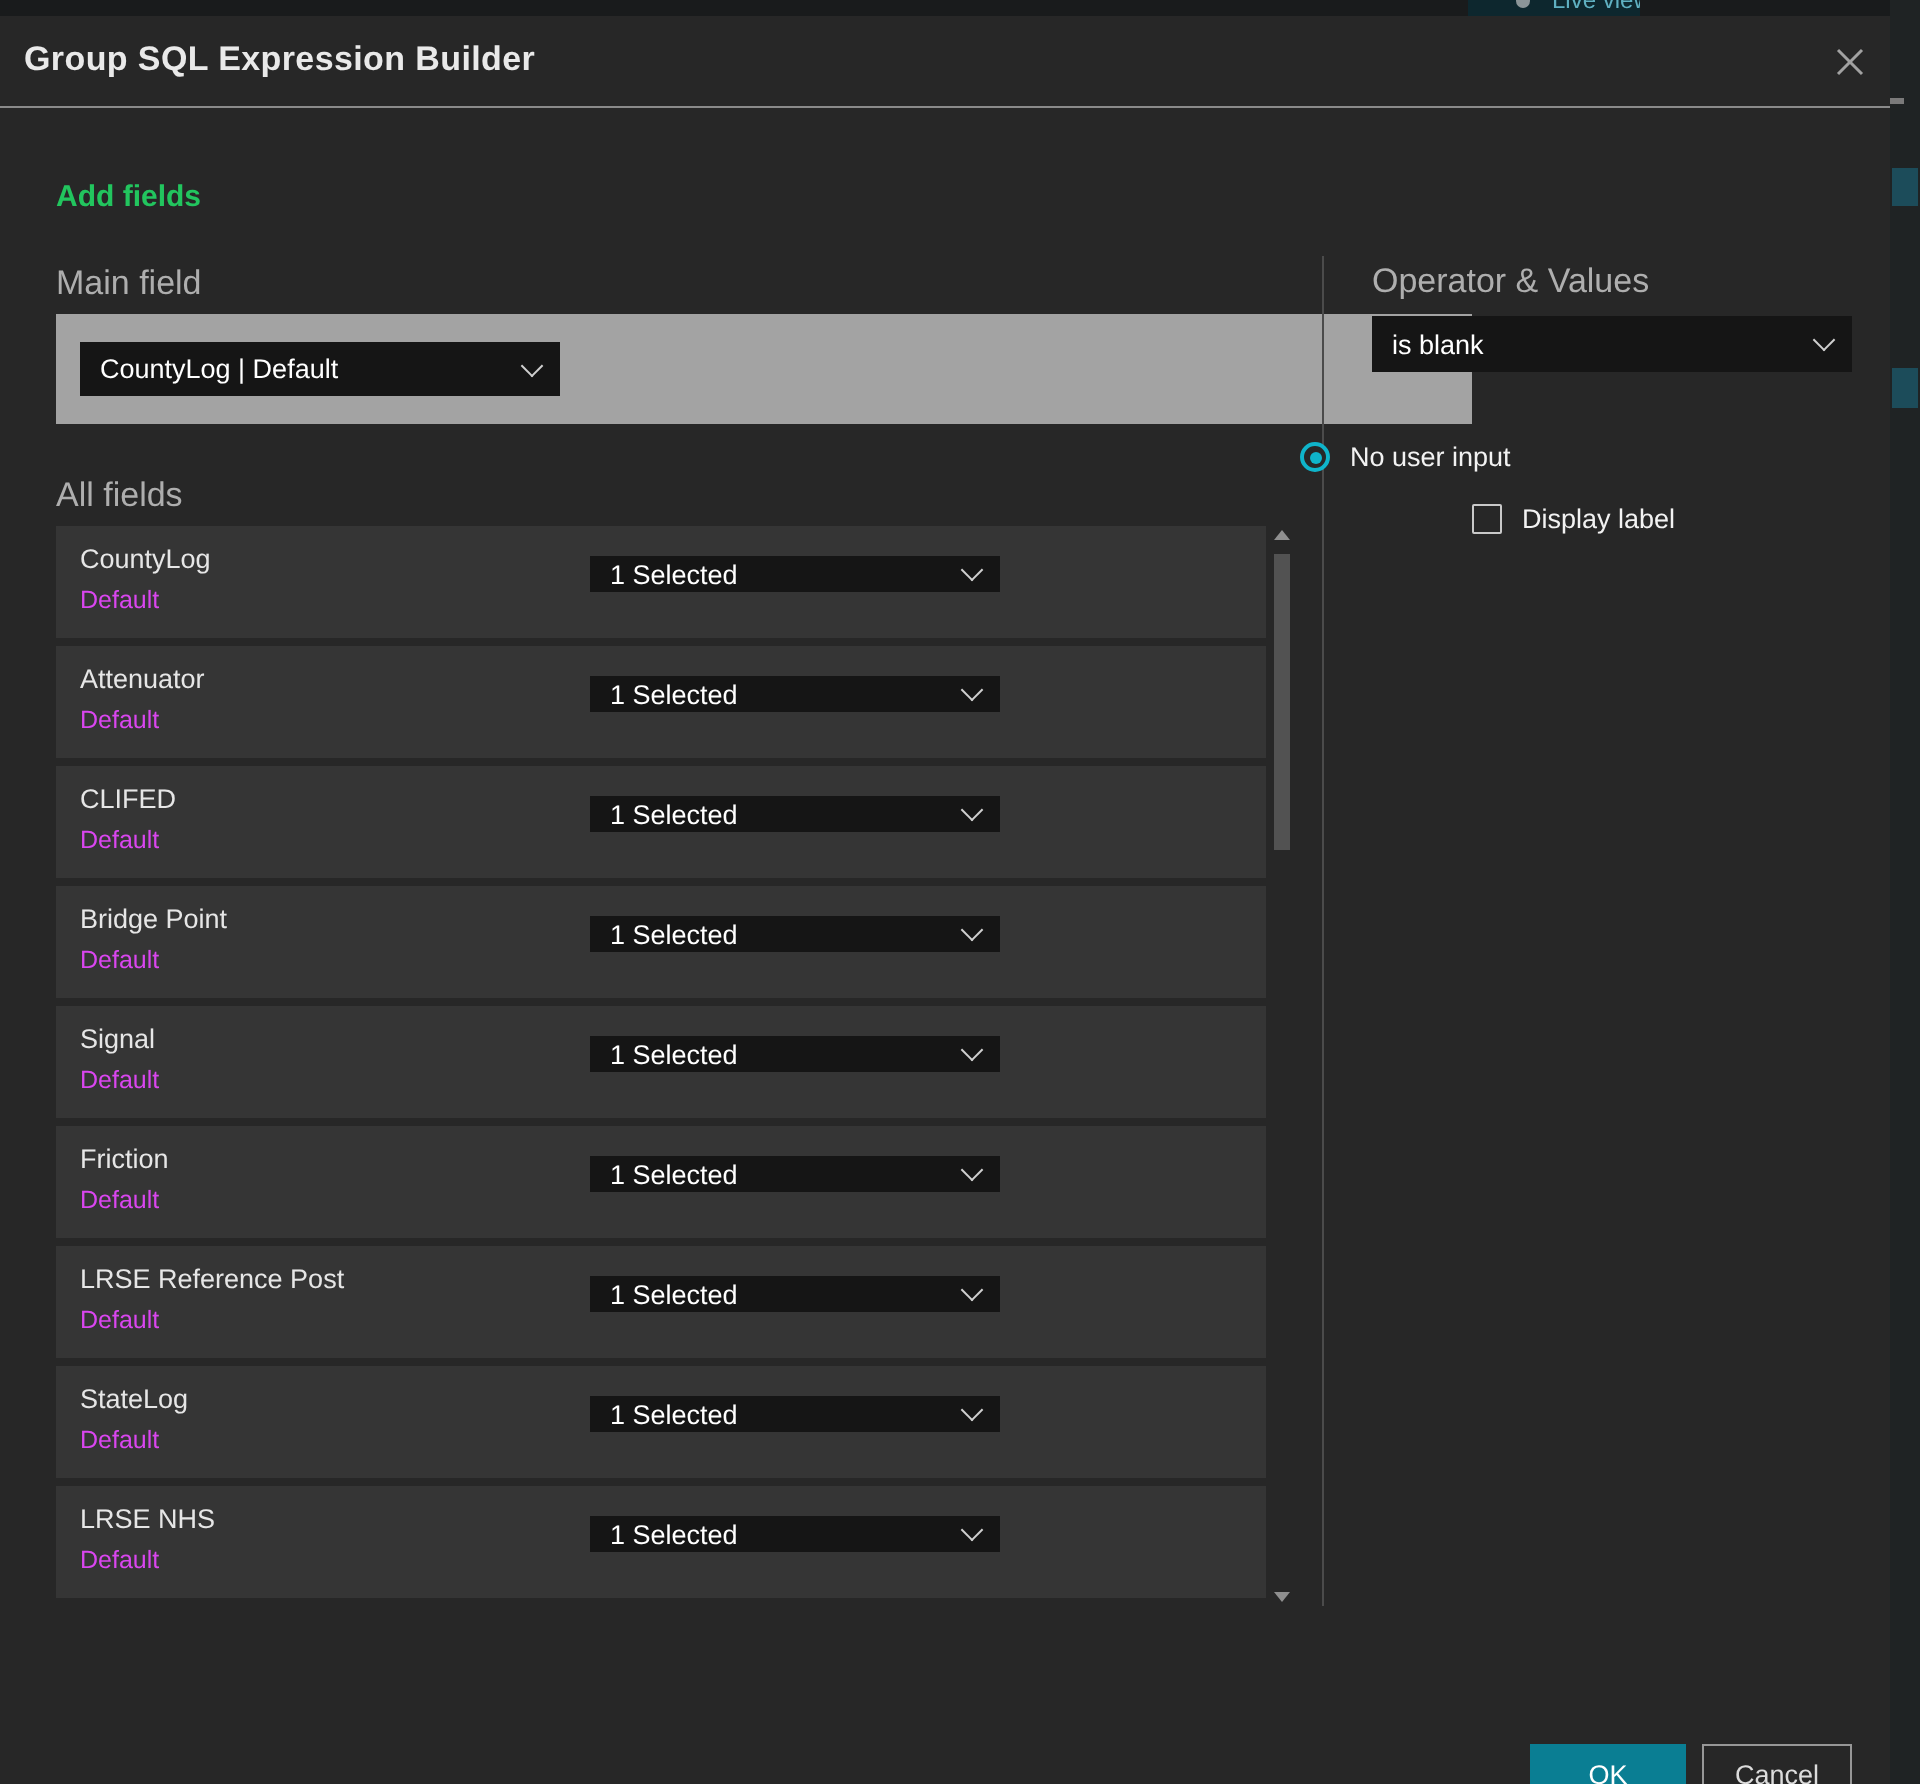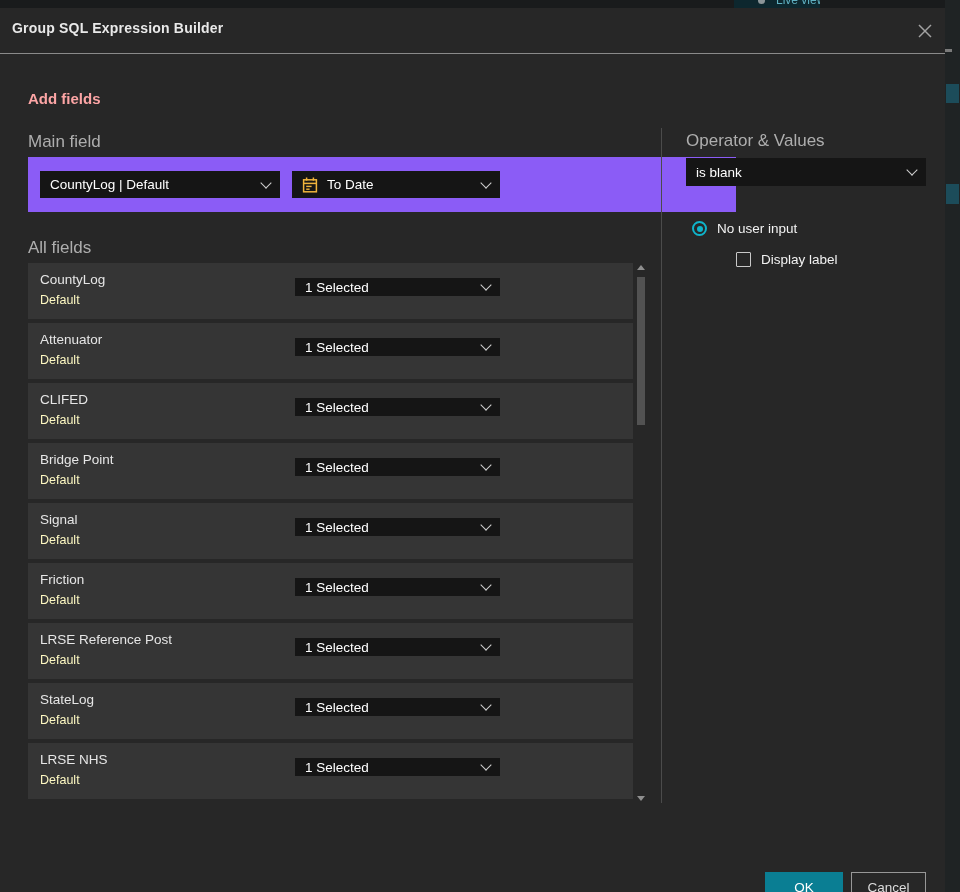--- a/index.html
+++ b/index.html
@@ -18,56 +18,56 @@
   .strip-sq2{position:absolute;left:860px;top:0;width:12px;height:8px;background:#23424a;}
   .strip-seg{position:absolute;top:0;height:8px;background:#242628;}
   .strip-tick{position:absolute;top:0;width:2px;height:8px;background:#4a4f51;}
   .right-strip{position:absolute;left:945px;top:0;width:15px;height:892px;background:#1f2324;}
   .right-strip .rs-dash{position:absolute;left:0;top:49px;width:7px;height:3px;background:#7a7a7a;}
   .right-strip .rs-sq1{position:absolute;left:1px;top:84px;width:13px;height:19px;background:#1c4c5a;}
   .right-strip .rs-sq2{position:absolute;left:1px;top:184px;width:13px;height:20px;background:#1c4c5a;}
   
   .dialog{position:absolute;left:0;top:8px;width:945px;height:884px;background:#272727;}
   .dialog-header{position:absolute;left:0;top:0;width:100%;height:46px;border-bottom:1px solid #8a8a8a;box-sizing:border-box;}
-  .dialog-title{position:absolute;left:12px;top:12px;font-size:14px;font-weight:bold;color:#e9e9e9;letter-spacing:.2px;}
+  .dialog-title{position:absolute;left:12px;top:12px;font-size:17px;font-weight:bold;color:#e9e9e9;letter-spacing:.2px;}
   .close-btn{position:absolute;right:8px;top:11px;width:24px;height:24px;cursor:pointer;display:flex;align-items:center;justify-content:center;}
-  .section-heading{position:absolute;left:28px;top:82px;font-size:15px;font-weight:bold;color:#fca5a5;}
+  .section-heading{position:absolute;left:28px;top:82px;font-size:15px;font-weight:bold;color:#22c55e;}
   .sub-label{position:absolute;font-size:17px;font-weight:normal;color:#aeaeae;}
   #main-field-label{left:28px;top:124px;}
   #all-fields-label{left:28px;top:230px;}
   #opval-label{left:686px;top:123px;}
   
   .select{
     position:absolute;height:27px;background:#151515;color:#ffffff;
     display:flex;align-items:center;padding:0 10px;box-sizing:border-box;
     font-size:13.5px;cursor:pointer;
   }
   .chev{
     width:7px;height:7px;border-right:1.5px solid #cfcfcf;border-bottom:1.5px solid #cfcfcf;
     transform:rotate(45deg);margin-left:auto;margin-top:-4px;flex:none;
   }
   
-  .main-field-box{position:absolute;left:28px;top:149px;width:708px;height:55px;background:#8b5cf6;}
+  .main-field-box{position:absolute;left:28px;top:149px;width:708px;height:55px;background:#a3a3a3;}
   #field-source-select{left:12px;top:14px;width:240px;}
   #field-type-select{left:264px;top:14px;width:208px;}
   .cal-icon{width:16px;height:16px;margin-right:9px;flex:none;}
   
   .field-row{position:absolute;left:28px;width:605px;height:56px;background:#353535;}
   .field-name{position:absolute;left:12px;top:9px;font-size:13.5px;color:#e6e6e6;}
-  .field-sub{position:absolute;left:12px;top:30px;font-size:12.5px;color:#fef9c3;}
+  .field-sub{position:absolute;left:12px;top:30px;font-size:12.5px;color:#d946ef;}
   .row-select{left:267px;top:15px;width:205px;height:18px;}
   
   .scrollbar{position:absolute;left:636px;top:255px;width:10px;height:540px;}
   .sb-up{position:absolute;left:1px;top:2px;width:0;height:0;border-left:4px solid transparent;border-right:4px solid transparent;border-bottom:5px solid #8f8f8f;}
   .sb-down{position:absolute;left:1px;bottom:2px;width:0;height:0;border-left:4px solid transparent;border-right:4px solid transparent;border-top:5px solid #8f8f8f;}
   .sb-thumb{position:absolute;left:1px;top:14px;width:8px;height:148px;background:#525252;}
   
   .v-divider{position:absolute;left:661px;top:120px;width:1px;height:675px;background:#4b4b4b;}
   #operator-select{left:686px;top:150px;width:240px;height:28px;}
-  .radio-row{position:absolute;left:692px;top:213px;display:flex;align-items:center;cursor:pointer;}
+  .radio-row{position:absolute;left:650px;top:213px;display:flex;align-items:center;cursor:pointer;}
   .radio{position:relative;width:11px;height:11px;border-radius:50%;border:2.5px solid #0fb4ca;background:#272727;flex:none;}
   .radio::after{content:"";position:absolute;left:2.5px;top:2.5px;width:6px;height:6px;border-radius:50%;background:#0fb4ca;}
   .radio-label{margin-left:10px;font-size:13.5px;color:#f2f2f2;}
   .check-row{position:absolute;left:707px;top:244px;display:flex;align-items:center;cursor:pointer;padding-left:29px;}
   .checkbox{width:13px;height:13px;border:1.5px solid #c9c9c9;background:transparent;border-radius:1px;flex:none;}
   .check-label{margin-left:10px;font-size:13.5px;color:#f2f2f2;}
   
   .btn{position:absolute;top:864px;height:30px;box-sizing:border-box;display:flex;align-items:center;justify-content:center;font-size:13.5px;cursor:pointer;}
   #ok-btn{left:765px;width:78px;background:#0a7e93;color:#ffffff;border:1px solid #0a7e93;}
   #cancel-btn{left:851px;width:75px;background:transparent;color:#dcdcdc;border:1px solid #979797;}
@@ -108,32 +108,20 @@
 
   <div class="section-heading">Add fields</div>
 
   <div class="sub-label" id="main-field-label">Main field</div>
 
   <div class="main-field-box">
     <div class="select" id="field-source-select">
       <span>CountyLog | Default</span>
       <span class="chev"></span>
     </div>
-    <div class="select" id="field-type-select">
-      <svg class="cal-icon" viewBox="0 0 16 16">
-        <rect x="1.6" y="2.8" width="12.8" height="12" fill="none" stroke="#F0B43C" stroke-width="1.5"></rect>
-        <line x1="1.6" y1="6.4" x2="14.4" y2="6.4" stroke="#F0B43C" stroke-width="1.5"></line>
-        <line x1="4.6" y1="0.5" x2="4.6" y2="3.6" stroke="#F0B43C" stroke-width="1.5"></line>
-        <line x1="11.4" y1="0.5" x2="11.4" y2="3.6" stroke="#F0B43C" stroke-width="1.5"></line>
-        <line x1="4.2" y1="9.4" x2="9.6" y2="9.4" stroke="#F0B43C" stroke-width="1.4"></line>
-        <line x1="4.2" y1="12.2" x2="7.6" y2="12.2" stroke="#F0B43C" stroke-width="1.4"></line>
-      </svg>
-      <span>To Date</span>
-      <span class="chev"></span>
-    </div>
   </div>
 
   <div class="sub-label" id="all-fields-label">All fields</div>
 
   <div id="fields-list">
   <div class="field-row" style="top: 255px;">
     <div class="field-name">CountyLog</div>
     <div class="field-sub">Default</div>
     <div class="select row-select">
       <span>1 Selected</span>

